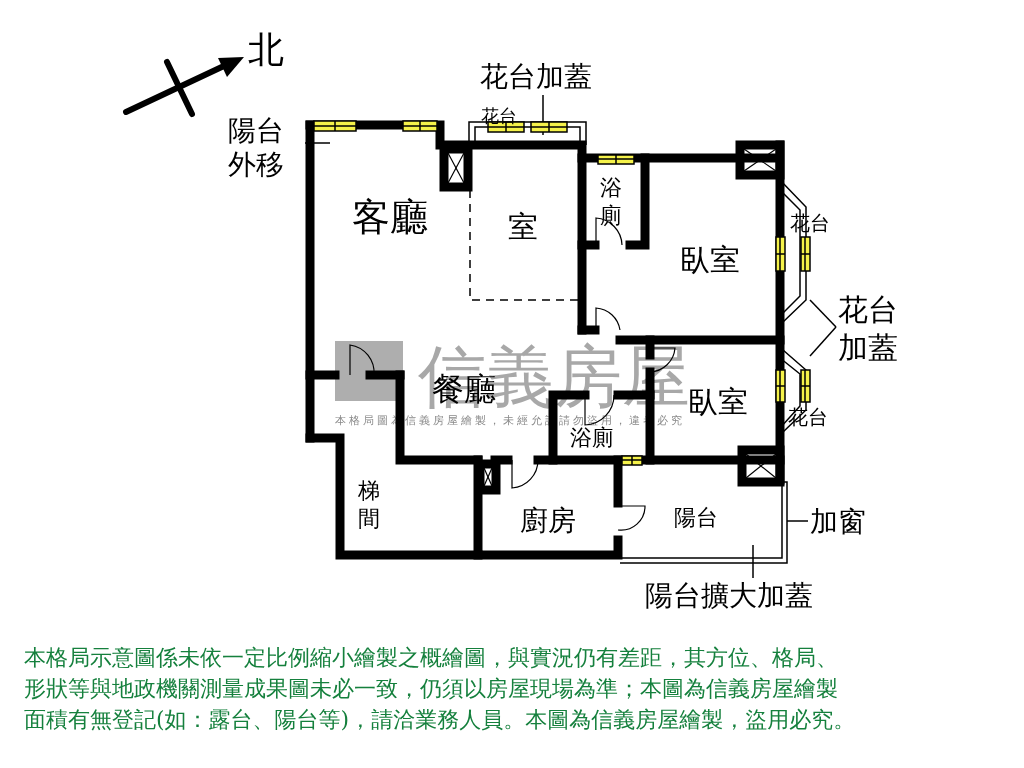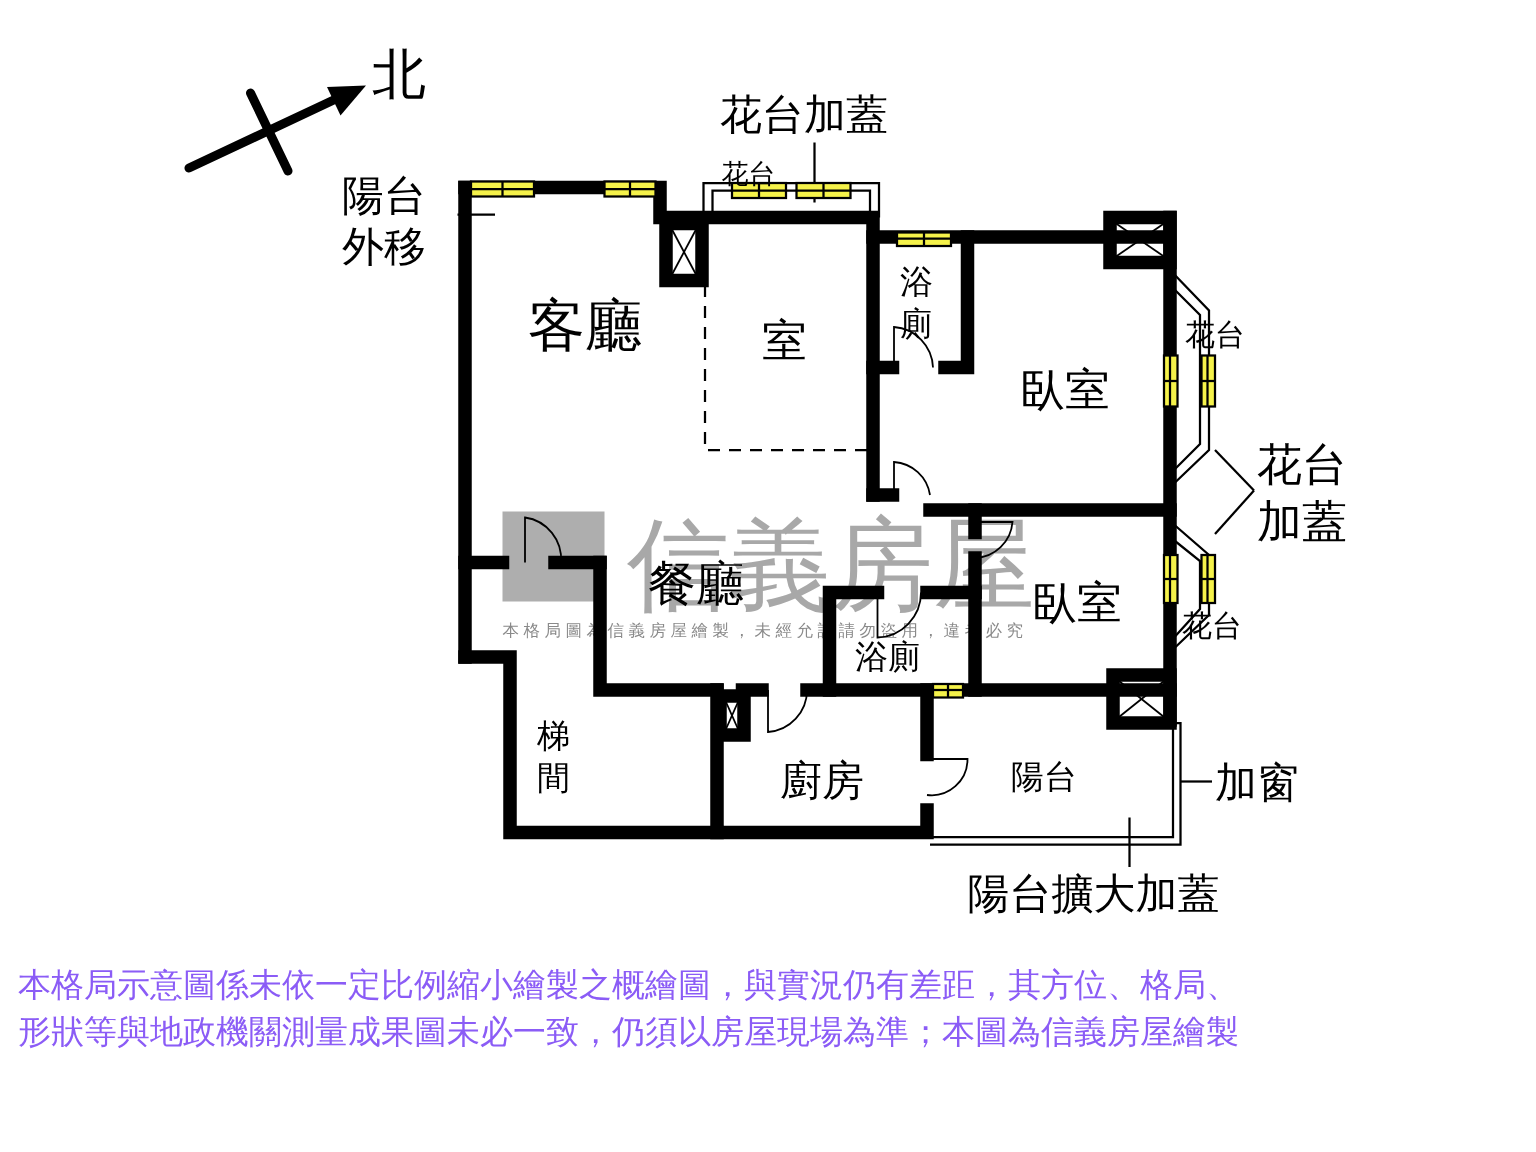--- a/index.html
+++ b/index.html
@@ -2,22 +2,22 @@
 <html><head>
 <meta charset="utf-8">
 <style>
   html, body { margin:0; padding:0; background:#ffffff; }
   body { width:1024px; height:768px; position:relative; overflow:hidden;
          font-family:"DejaVu Serif","Liberation Serif",serif; }
   #plan { position:absolute; left:0; top:0; width:1024px; height:630px; }
   .lbl { font-family:"DejaVu Serif","Liberation Serif",serif; fill:#000; }
   .wm-big { font-family:"DejaVu Sans","Liberation Sans",sans-serif; fill:#9a9a9a; opacity:0.85; }
   .wm-small { font-family:"DejaVu Sans","Liberation Sans",sans-serif; fill:#8a8a8a; letter-spacing:3px; }
-  #disclaimer { position:absolute; left:12px; top:642px; width:1000px;
-                font-size:22px; line-height:31px; color:#8b5cf6;
+  #disclaimer { position:absolute; left:24px; top:642px; width:1000px;
+                font-size:22px; line-height:31px; color:#15803d;
                 font-family:"DejaVu Serif","Liberation Serif",serif; }
   #disclaimer div { white-space:nowrap; }
 </style>
 </head>
 <body>
 
 <svg id="plan" viewBox="0 0 1024 630" xmlns="http://www.w3.org/2000/svg">
 
   <g>
     <line x1="126" y1="112" x2="226" y2="65" stroke="#000" stroke-width="6" stroke-linecap="round"></line>
@@ -163,13 +163,14 @@
   <text class="lbl" x="570" y="445" font-size="22">浴廁</text>
   <text class="lbl" x="358" y="498" font-size="22">梯</text>
   <text class="lbl" x="358" y="526" font-size="22">間</text>
   <text class="lbl" x="520" y="530" font-size="28">廚房</text>
   <text class="lbl" x="674" y="525" font-size="22">陽台</text>
 </svg>
 
 <div id="disclaimer">
   <div>本格局示意圖係未依一定比例縮小繪製之概繪圖，與實況仍有差距，其方位、格局、</div>
   <div>形狀等與地政機關測量成果圖未必一致，仍須以房屋現場為準；本圖為信義房屋繪製</div>
+  <div>面積有無登記(如：露台、陽台等)，請洽業務人員。本圖為信義房屋繪製，盜用必究。</div>
 </div>
 
 </body></html>

